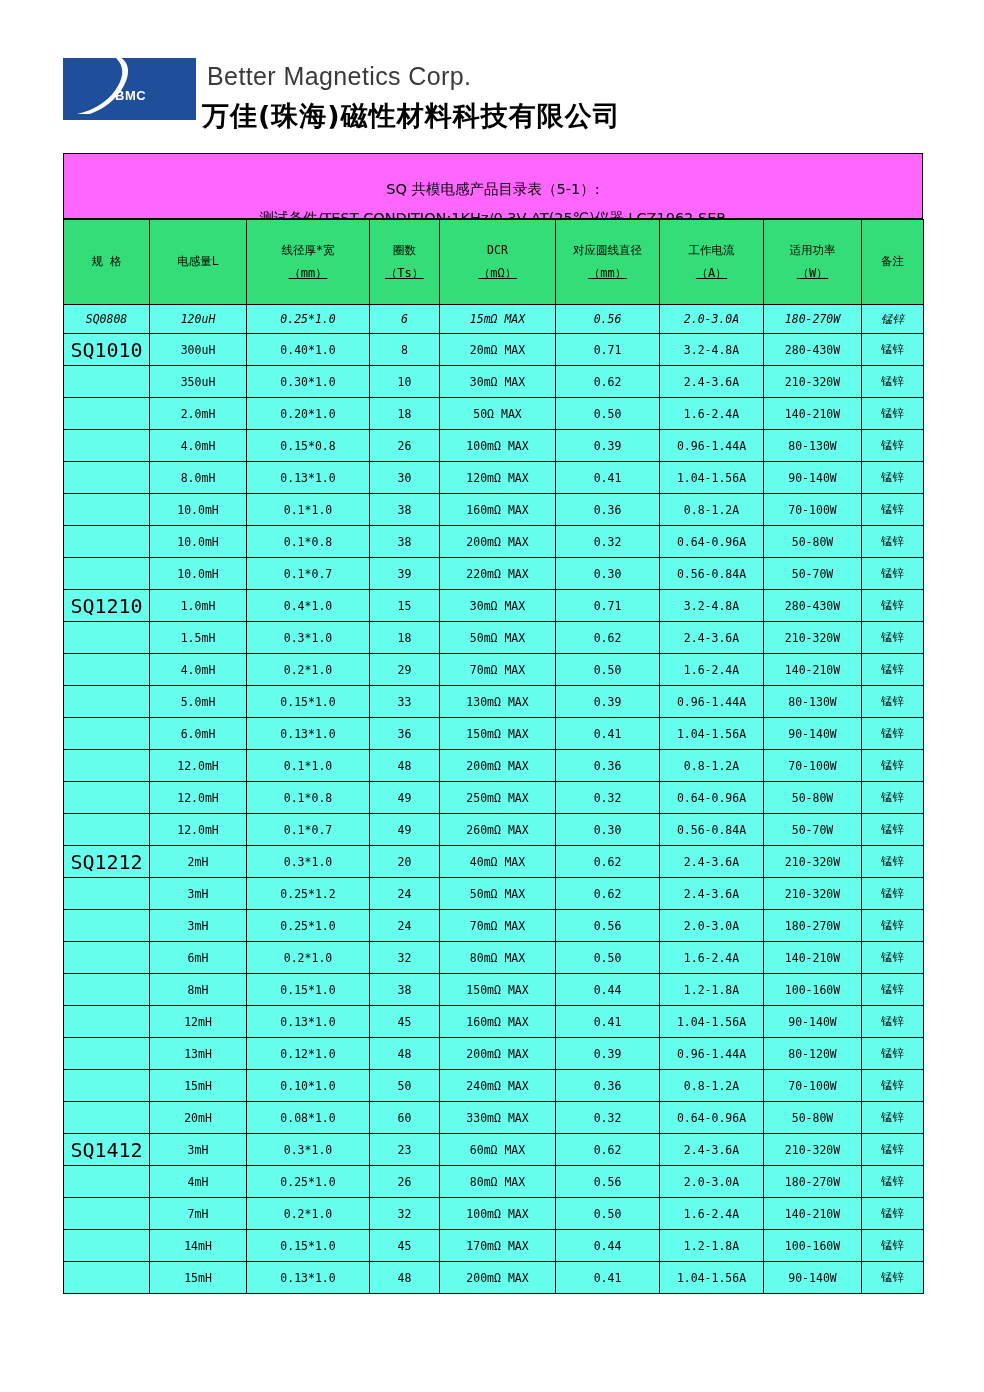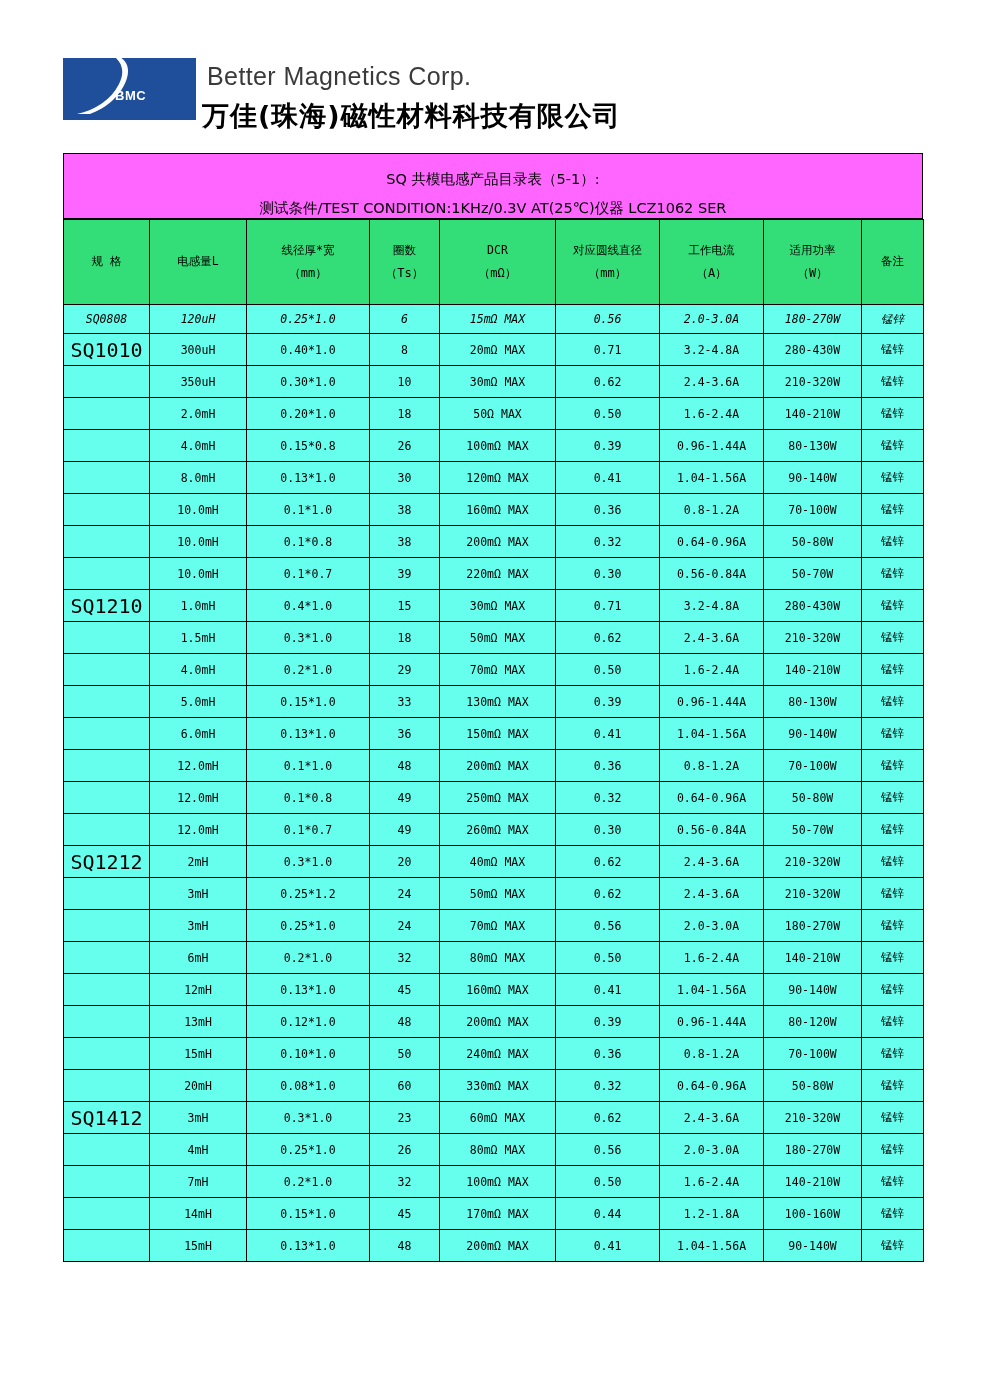--- a/index.html
+++ b/index.html
@@ -94,21 +94,21 @@
     left: 63px;
     top: 153px;
     width: 860px;
     height: 66px;
     background: #ff66ff;
     border: 1px solid #000000;
     box-sizing: border-box;
     text-align: center;
   }
   .title-line1 {
-    margin-top: 16px;
+    margin-top: 26px;
     font-size: 14.5px;
     color: #000000;
     font-family: "DejaVu Sans", sans-serif;
   }
   .title-line2 {
     margin-top: 10px;
     font-size: 14.5px;
     color: #000000;
     font-family: "DejaVu Sans", sans-serif;
   }
@@ -133,20 +133,21 @@
   thead th {
     background: #33dd77;
     height: 84px;
     font-weight: normal;
     font-size: 12.5px;
     line-height: 1.9;
   }
   thead th .unit {
     display: block;
     font-size: 12px;
+    text-decoration: underline;
   }
   tbody td {
     background: #66ffee;
     height: 31px;
   }
   tbody tr.first-row td {
     height: 28px;
     font-style: italic;
   }
   td.model {
@@ -441,20 +442,31 @@
           <td>0.2*1.0</td>
           <td>32</td>
           <td>80mΩ MAX</td>
           <td>0.50</td>
           <td>1.6-2.4A</td>
           <td>140-210W</td>
           <td>锰锌</td>
         </tr>
         <tr>
           <td class="model"></td>
+          <td>8mH</td>
+          <td>0.15*1.0</td>
+          <td>38</td>
+          <td>150mΩ MAX</td>
+          <td>0.44</td>
+          <td>1.2-1.8A</td>
+          <td>100-160W</td>
+          <td>锰锌</td>
+        </tr>
+        <tr>
+          <td class="model"></td>
           <td>12mH</td>
           <td>0.13*1.0</td>
           <td>45</td>
           <td>160mΩ MAX</td>
           <td>0.41</td>
           <td>1.04-1.56A</td>
           <td>90-140W</td>
           <td>锰锌</td>
         </tr>
         <tr>

